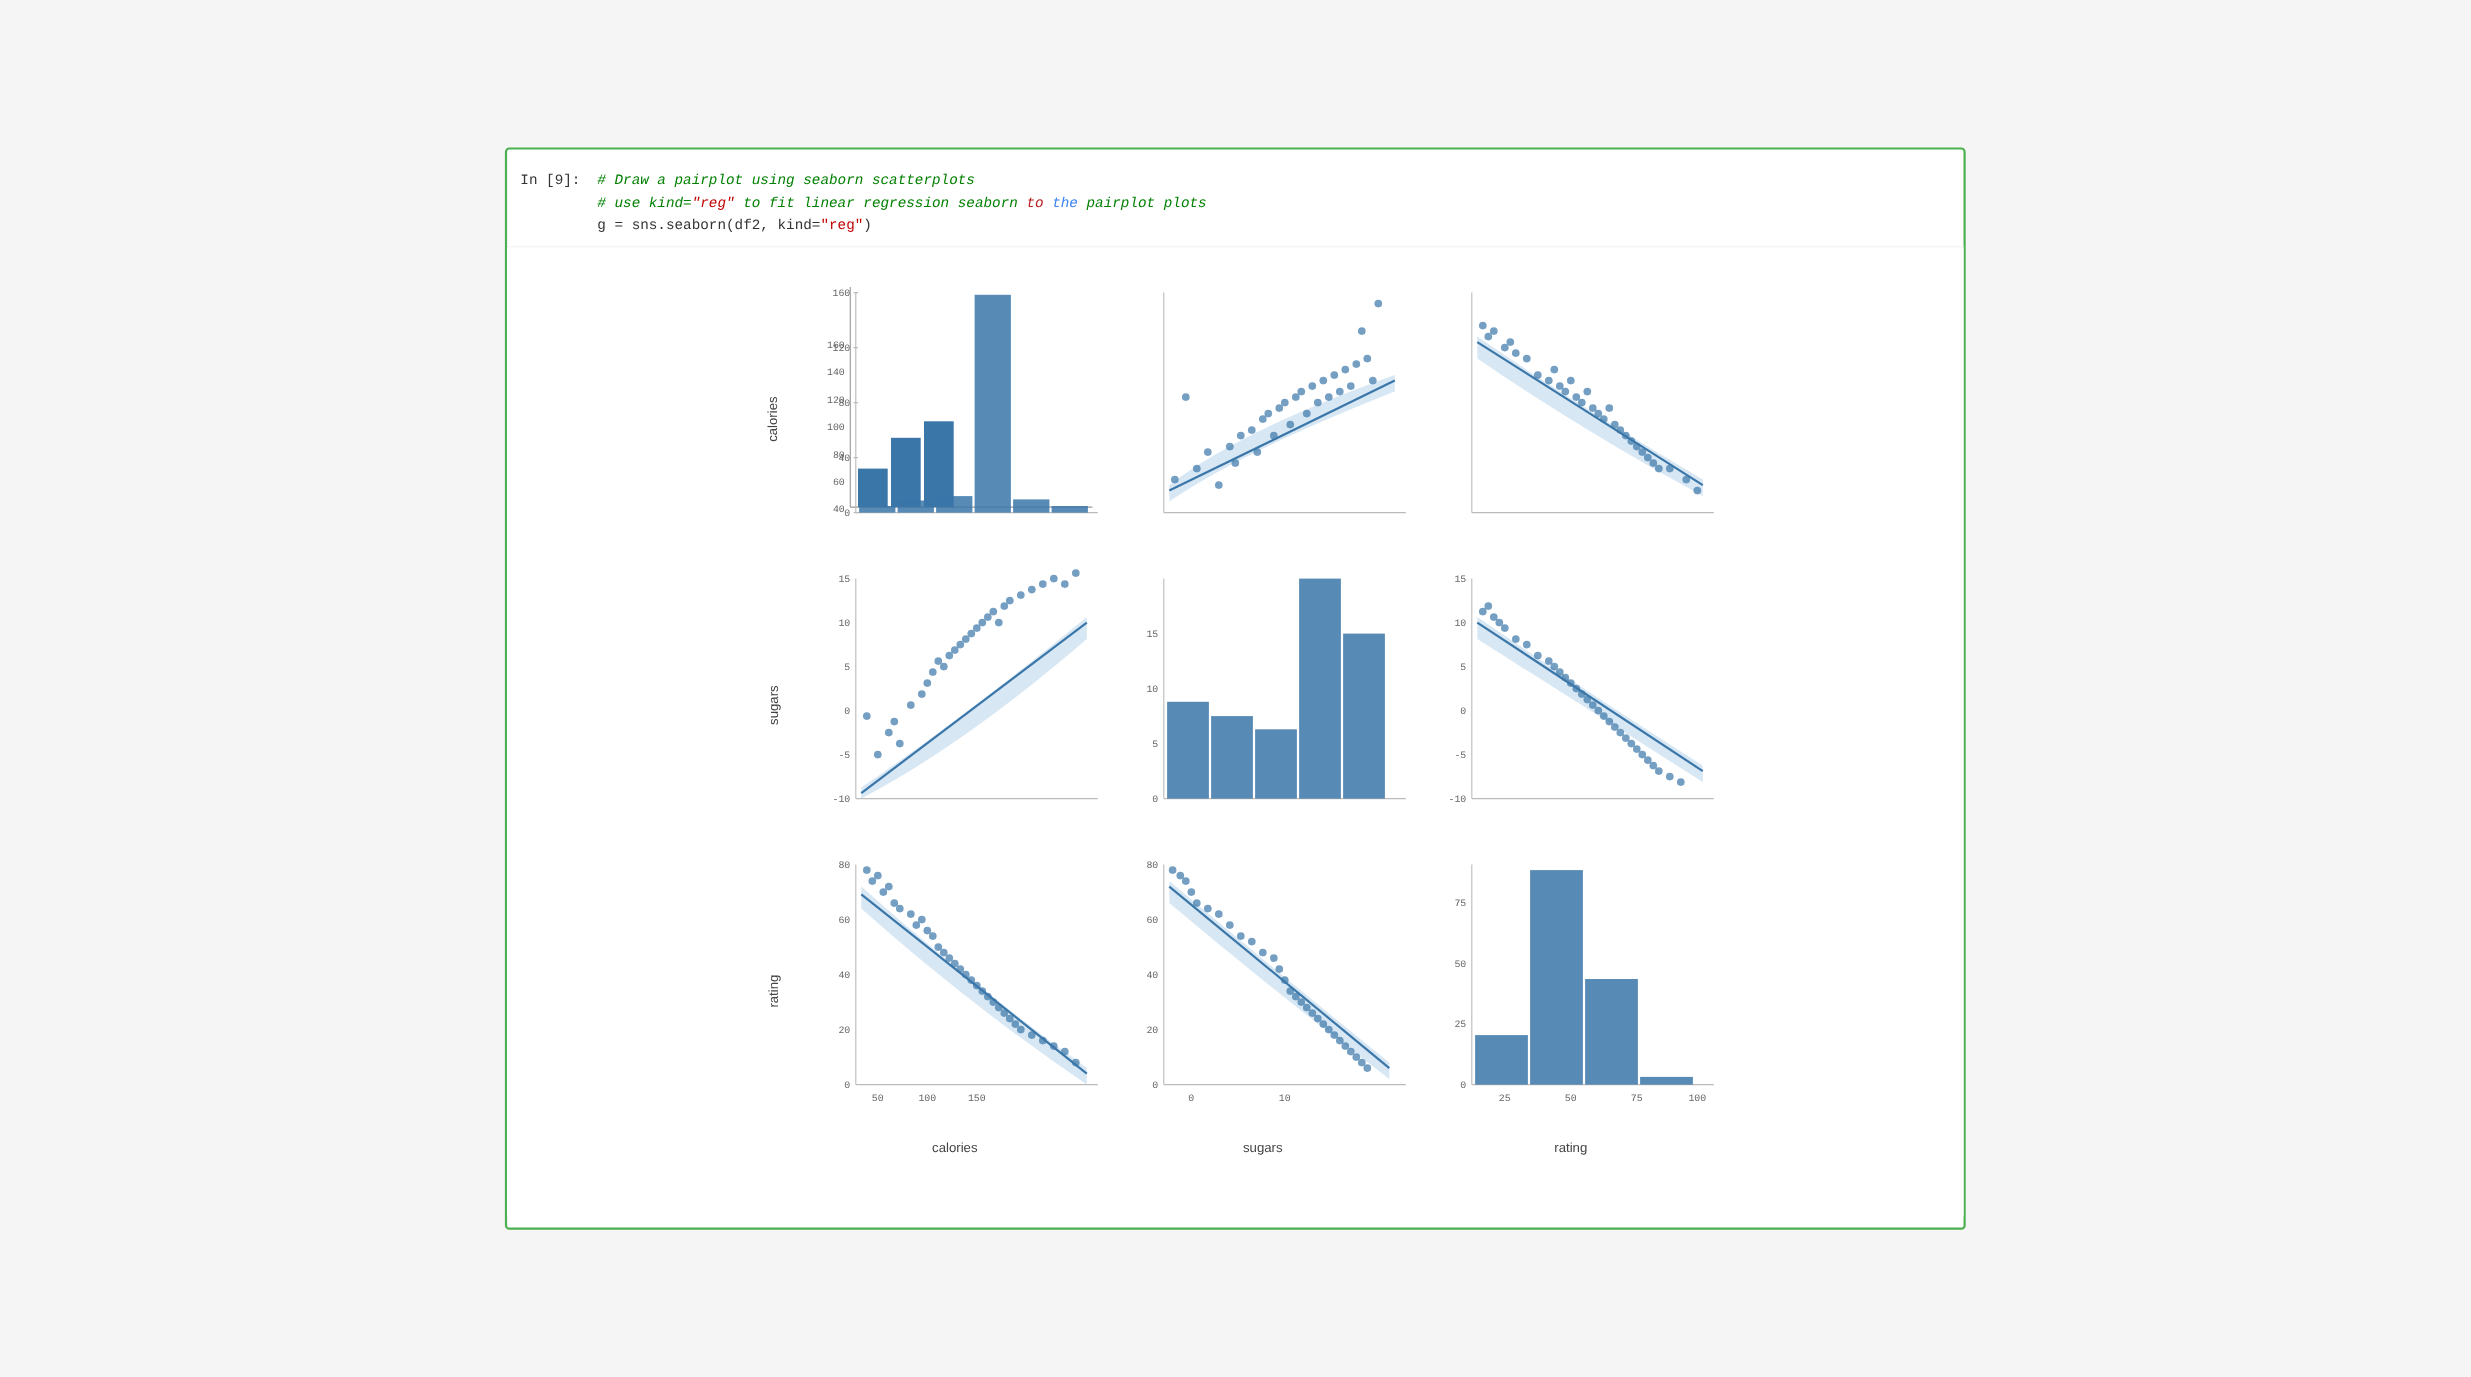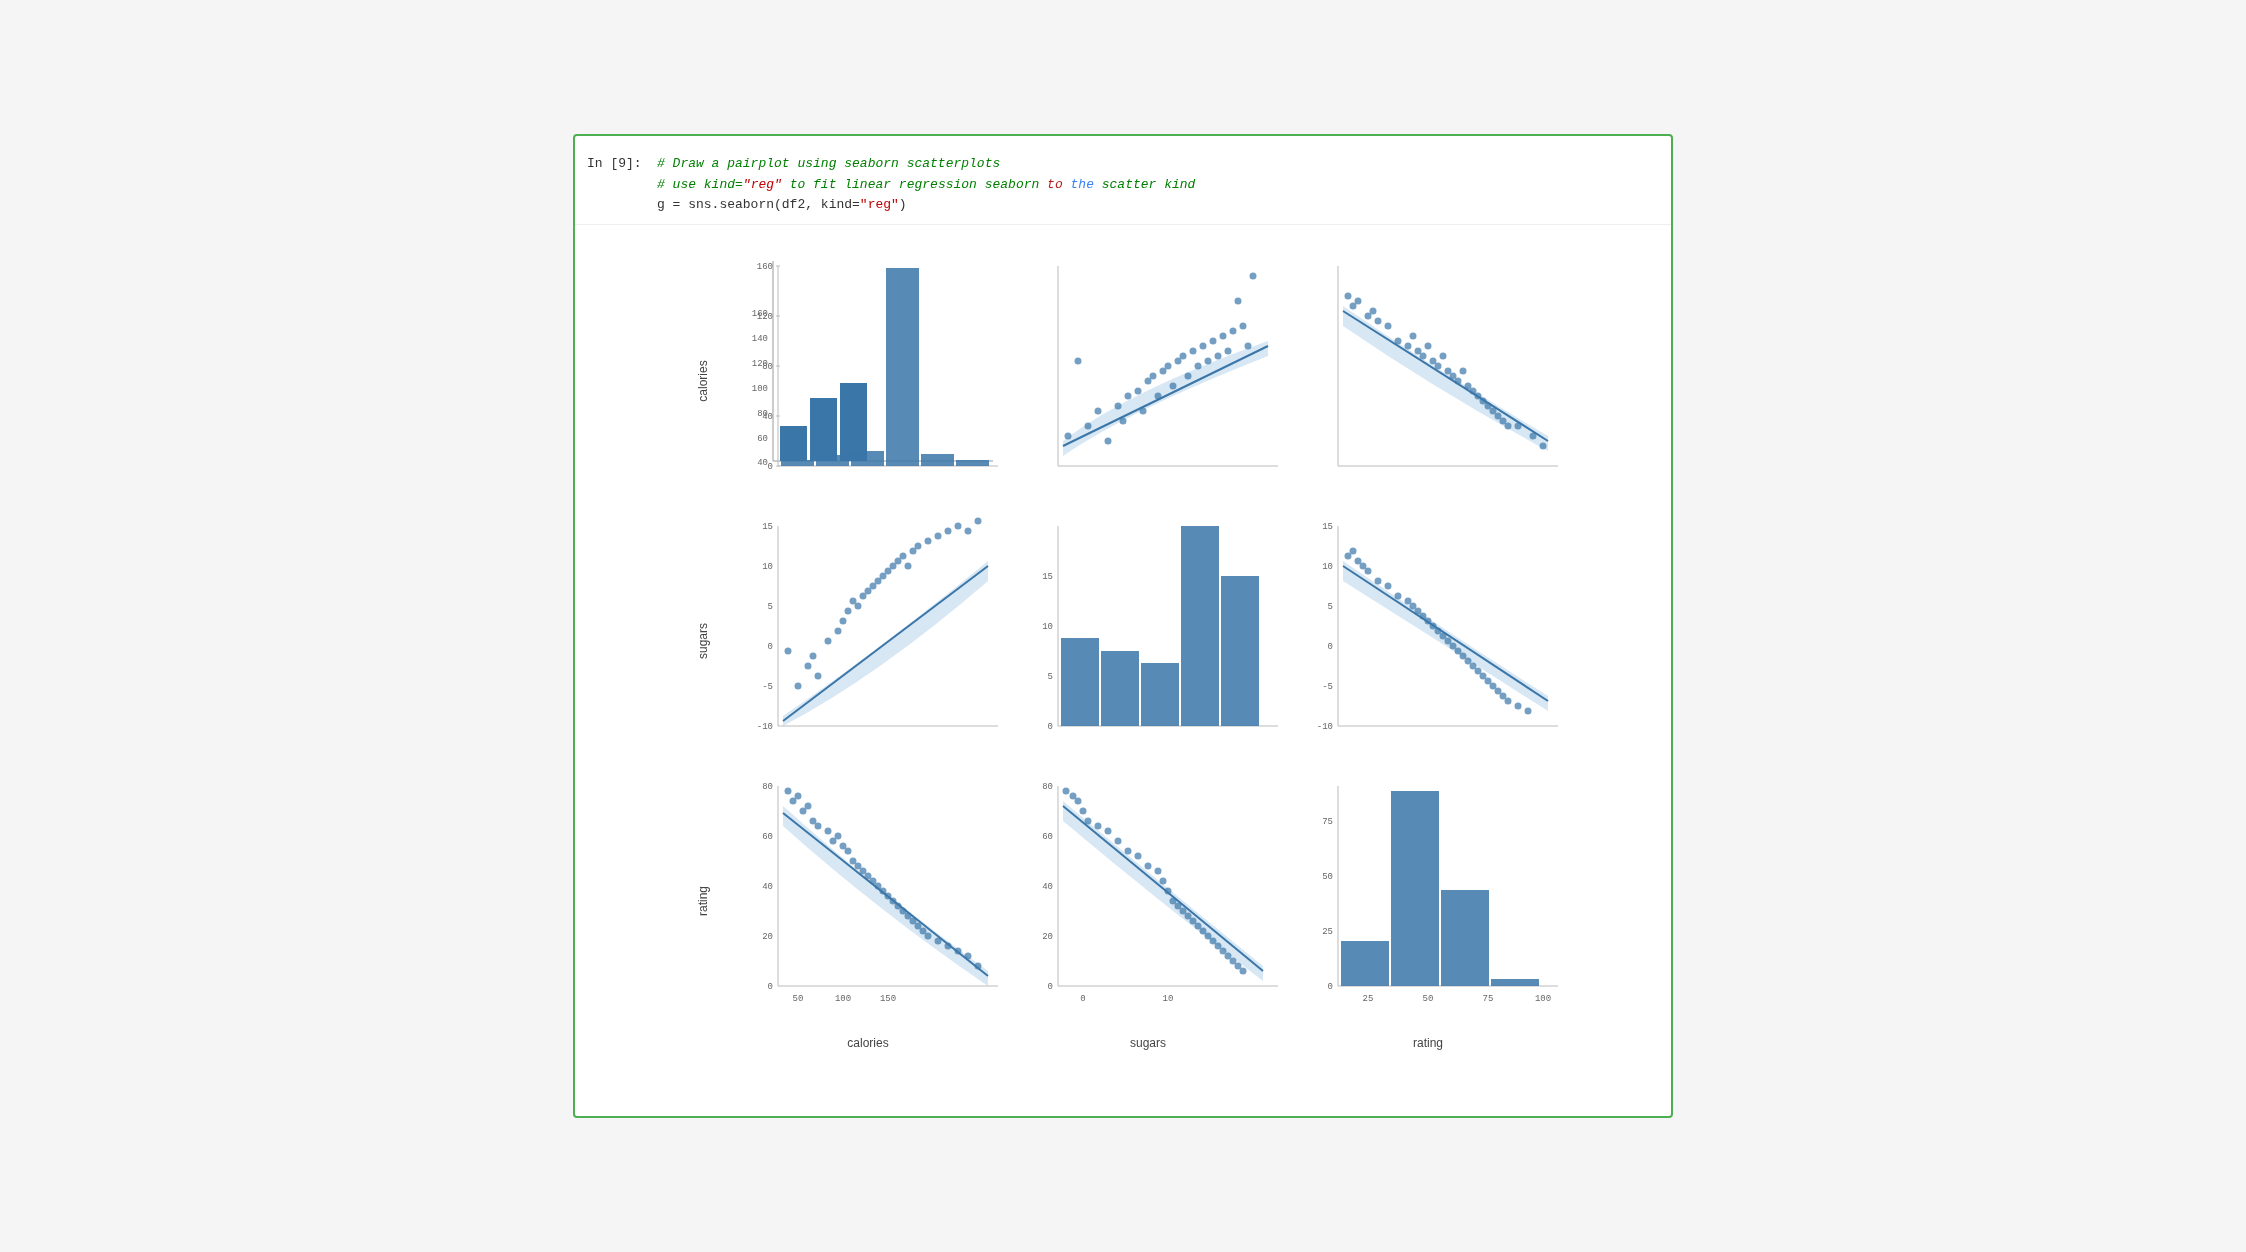--- a/index.html
+++ b/index.html
@@ -9,21 +9,21 @@
       display: flex;
       justify-content: center;
       align-items: center;
       min-height: 100vh;
       padding: 20px;
     }
     .notebook-cell {
       background: #fff;
       border: 2px solid #4caf50;
       border-radius: 4px;
-      width: 1100px;
+      width: 1328px;
       padding: 10px 0;
     }
     .cell-input {
       display: flex;
       align-items: flex-start;
       padding: 8px 12px;
       border-bottom: 1px solid #eee;
     }
     .cell-label {
       color: #333;
@@ -69,21 +69,21 @@
 <body>
 
 <div class="notebook-cell">
   <div class="cell-input">
     <div class="cell-label">In [9]:</div>
     <div class="code-block">
       <div>
         <span class="code-comment"># Draw a pairplot using seaborn scatterplots</span>
       </div>
       <div>
-        <span class="code-comment"># use kind=<span style="color:#c00000">"reg"</span> <span style="color:#008000">to fit linear regression seaborn</span> <span style="color:#b91c1c">to</span> <span style="color:#3b82f6">the</span> <span style="color:#008000">scatter kind</span></span>
+        <span class="code-comment"># use kind=<span style="color:#c00000">"reg"</span> <span style="color:#008000">to fit linear regression seaborn</span> <span style="color:#b91c1c">to</span> <span style="color:#3b82f6">the</span> <span style="color:#008000">pairplot plots</span></span>
       </div>
       <div>
         <span class="code-var">g = sns.seaborn(df2, kind=</span><span class="code-string">"reg"</span><span class="code-var">)</span>
       </div>
     </div>
   </div>
   <div class="cell-output">
     <div class="pairplot-container">
       <div style="position:relative; padding-left:50px; padding-bottom:30px;">
 

